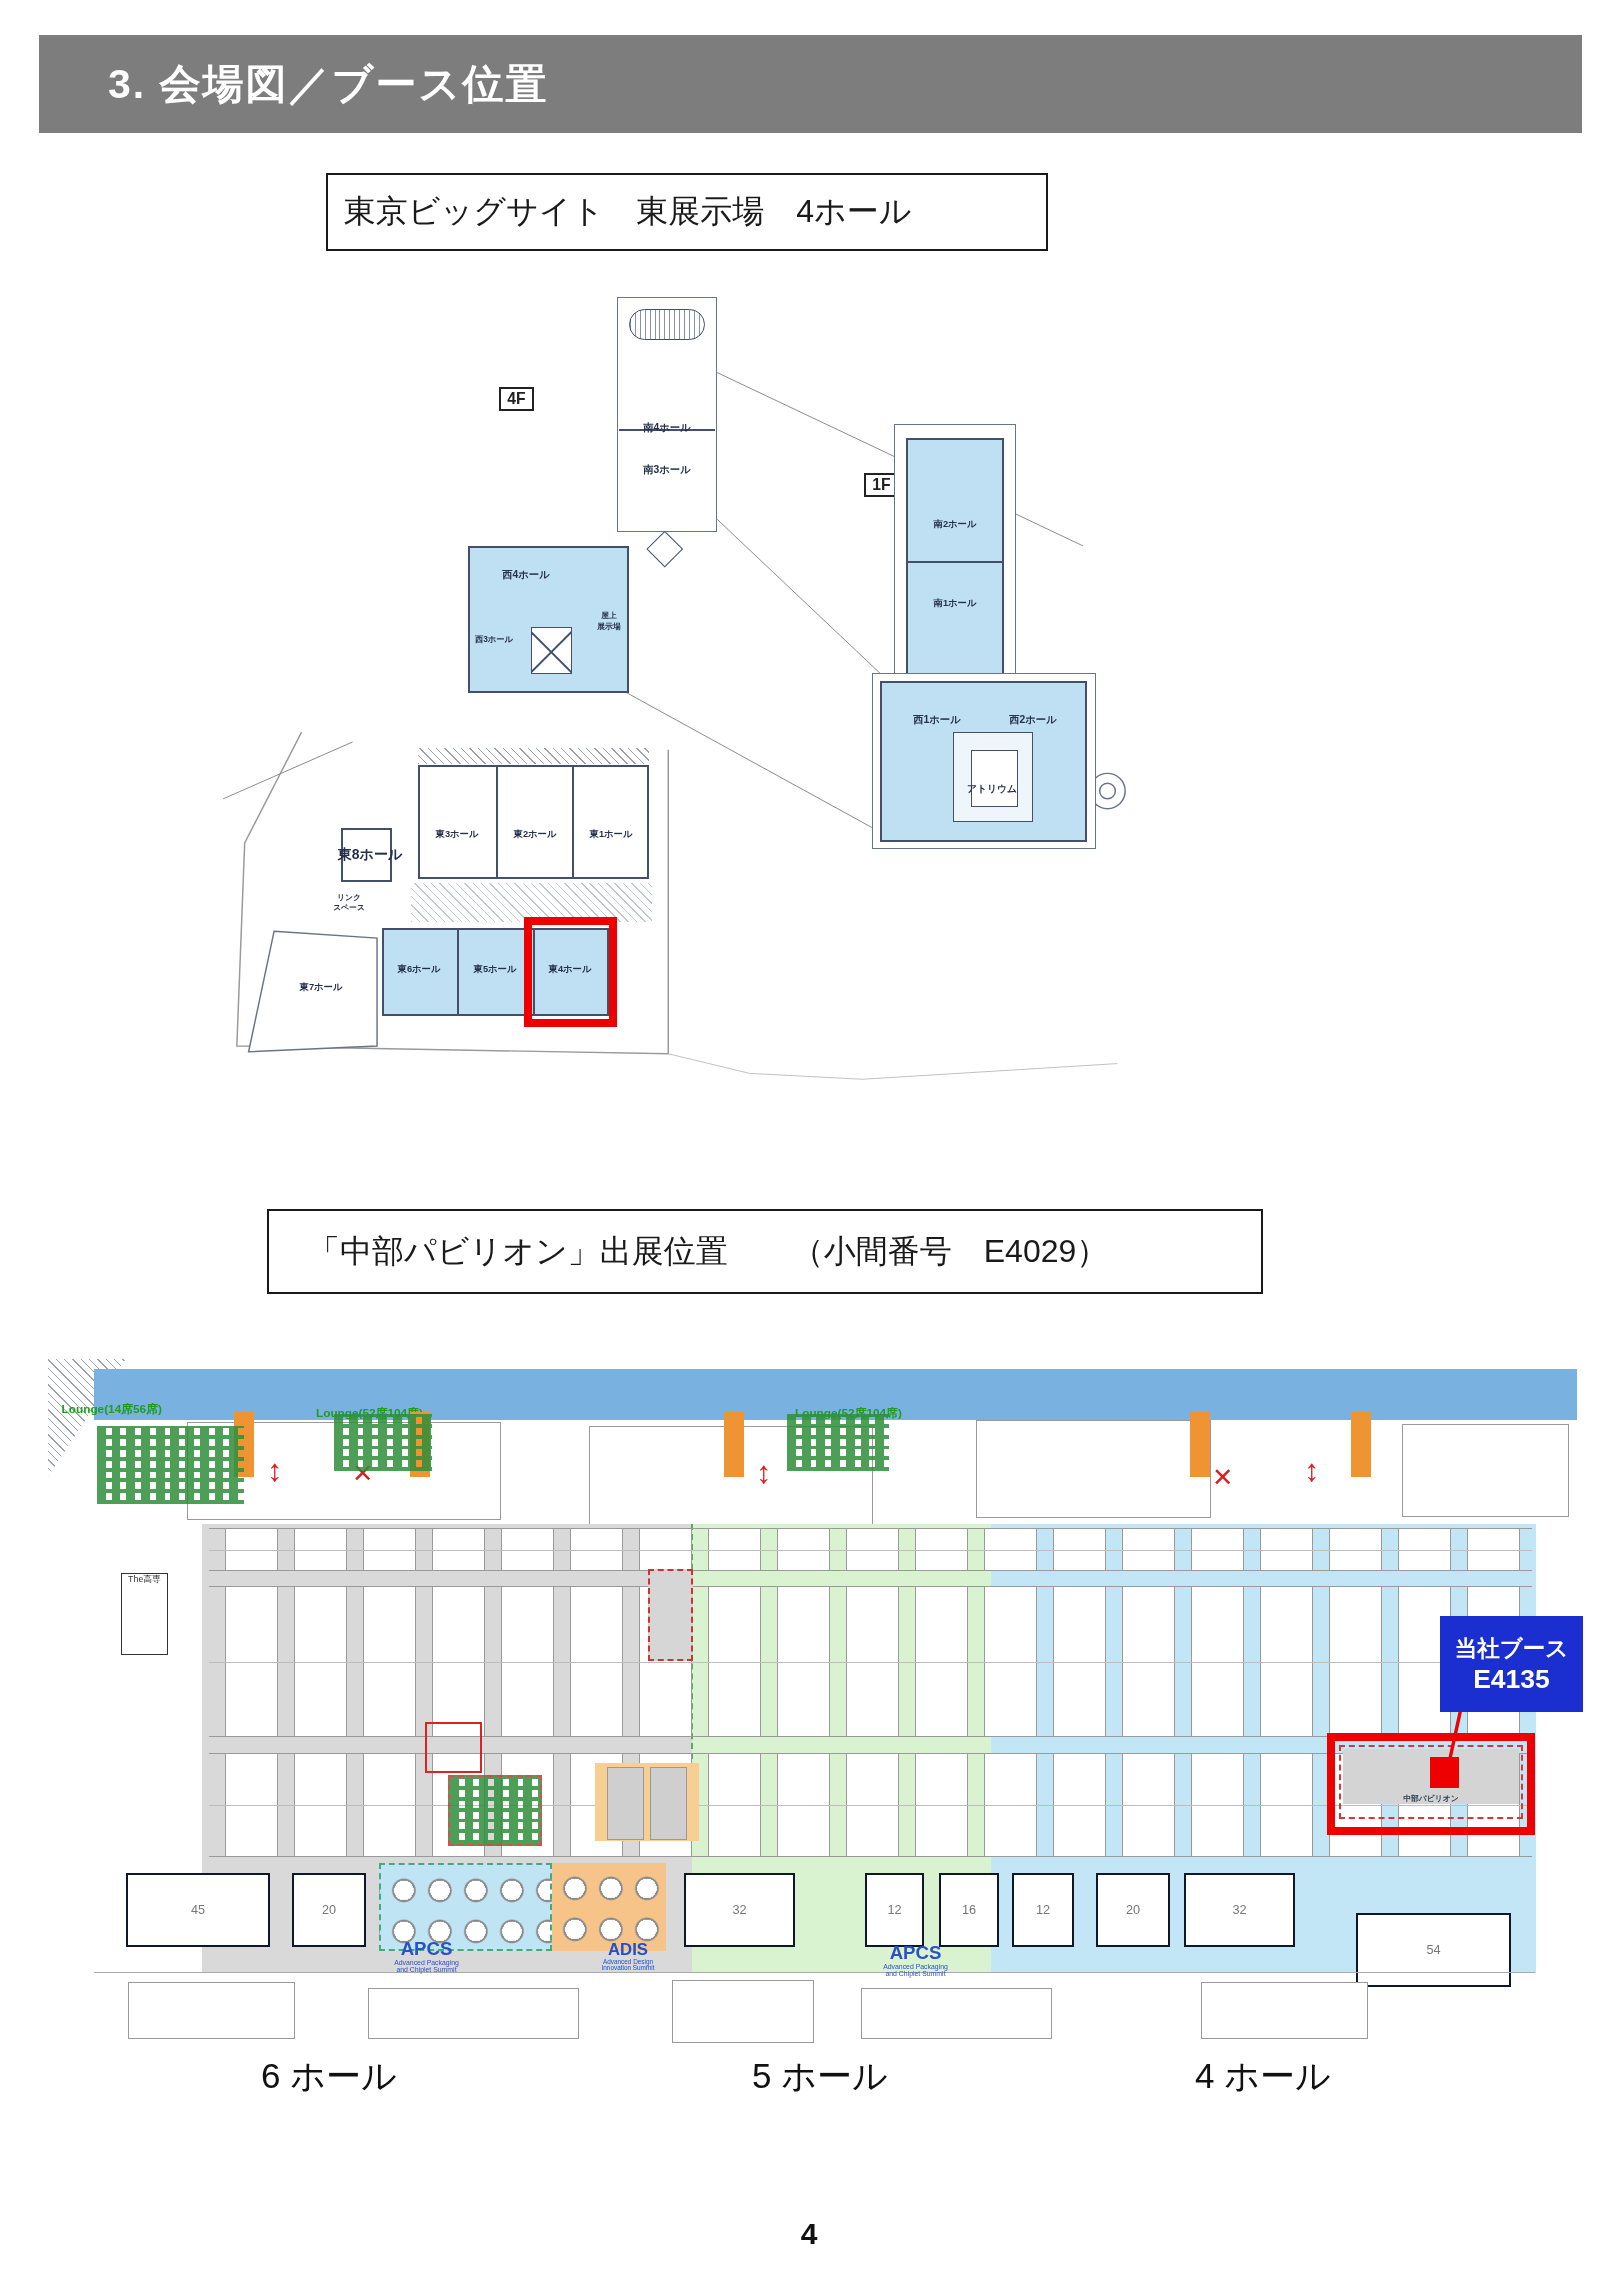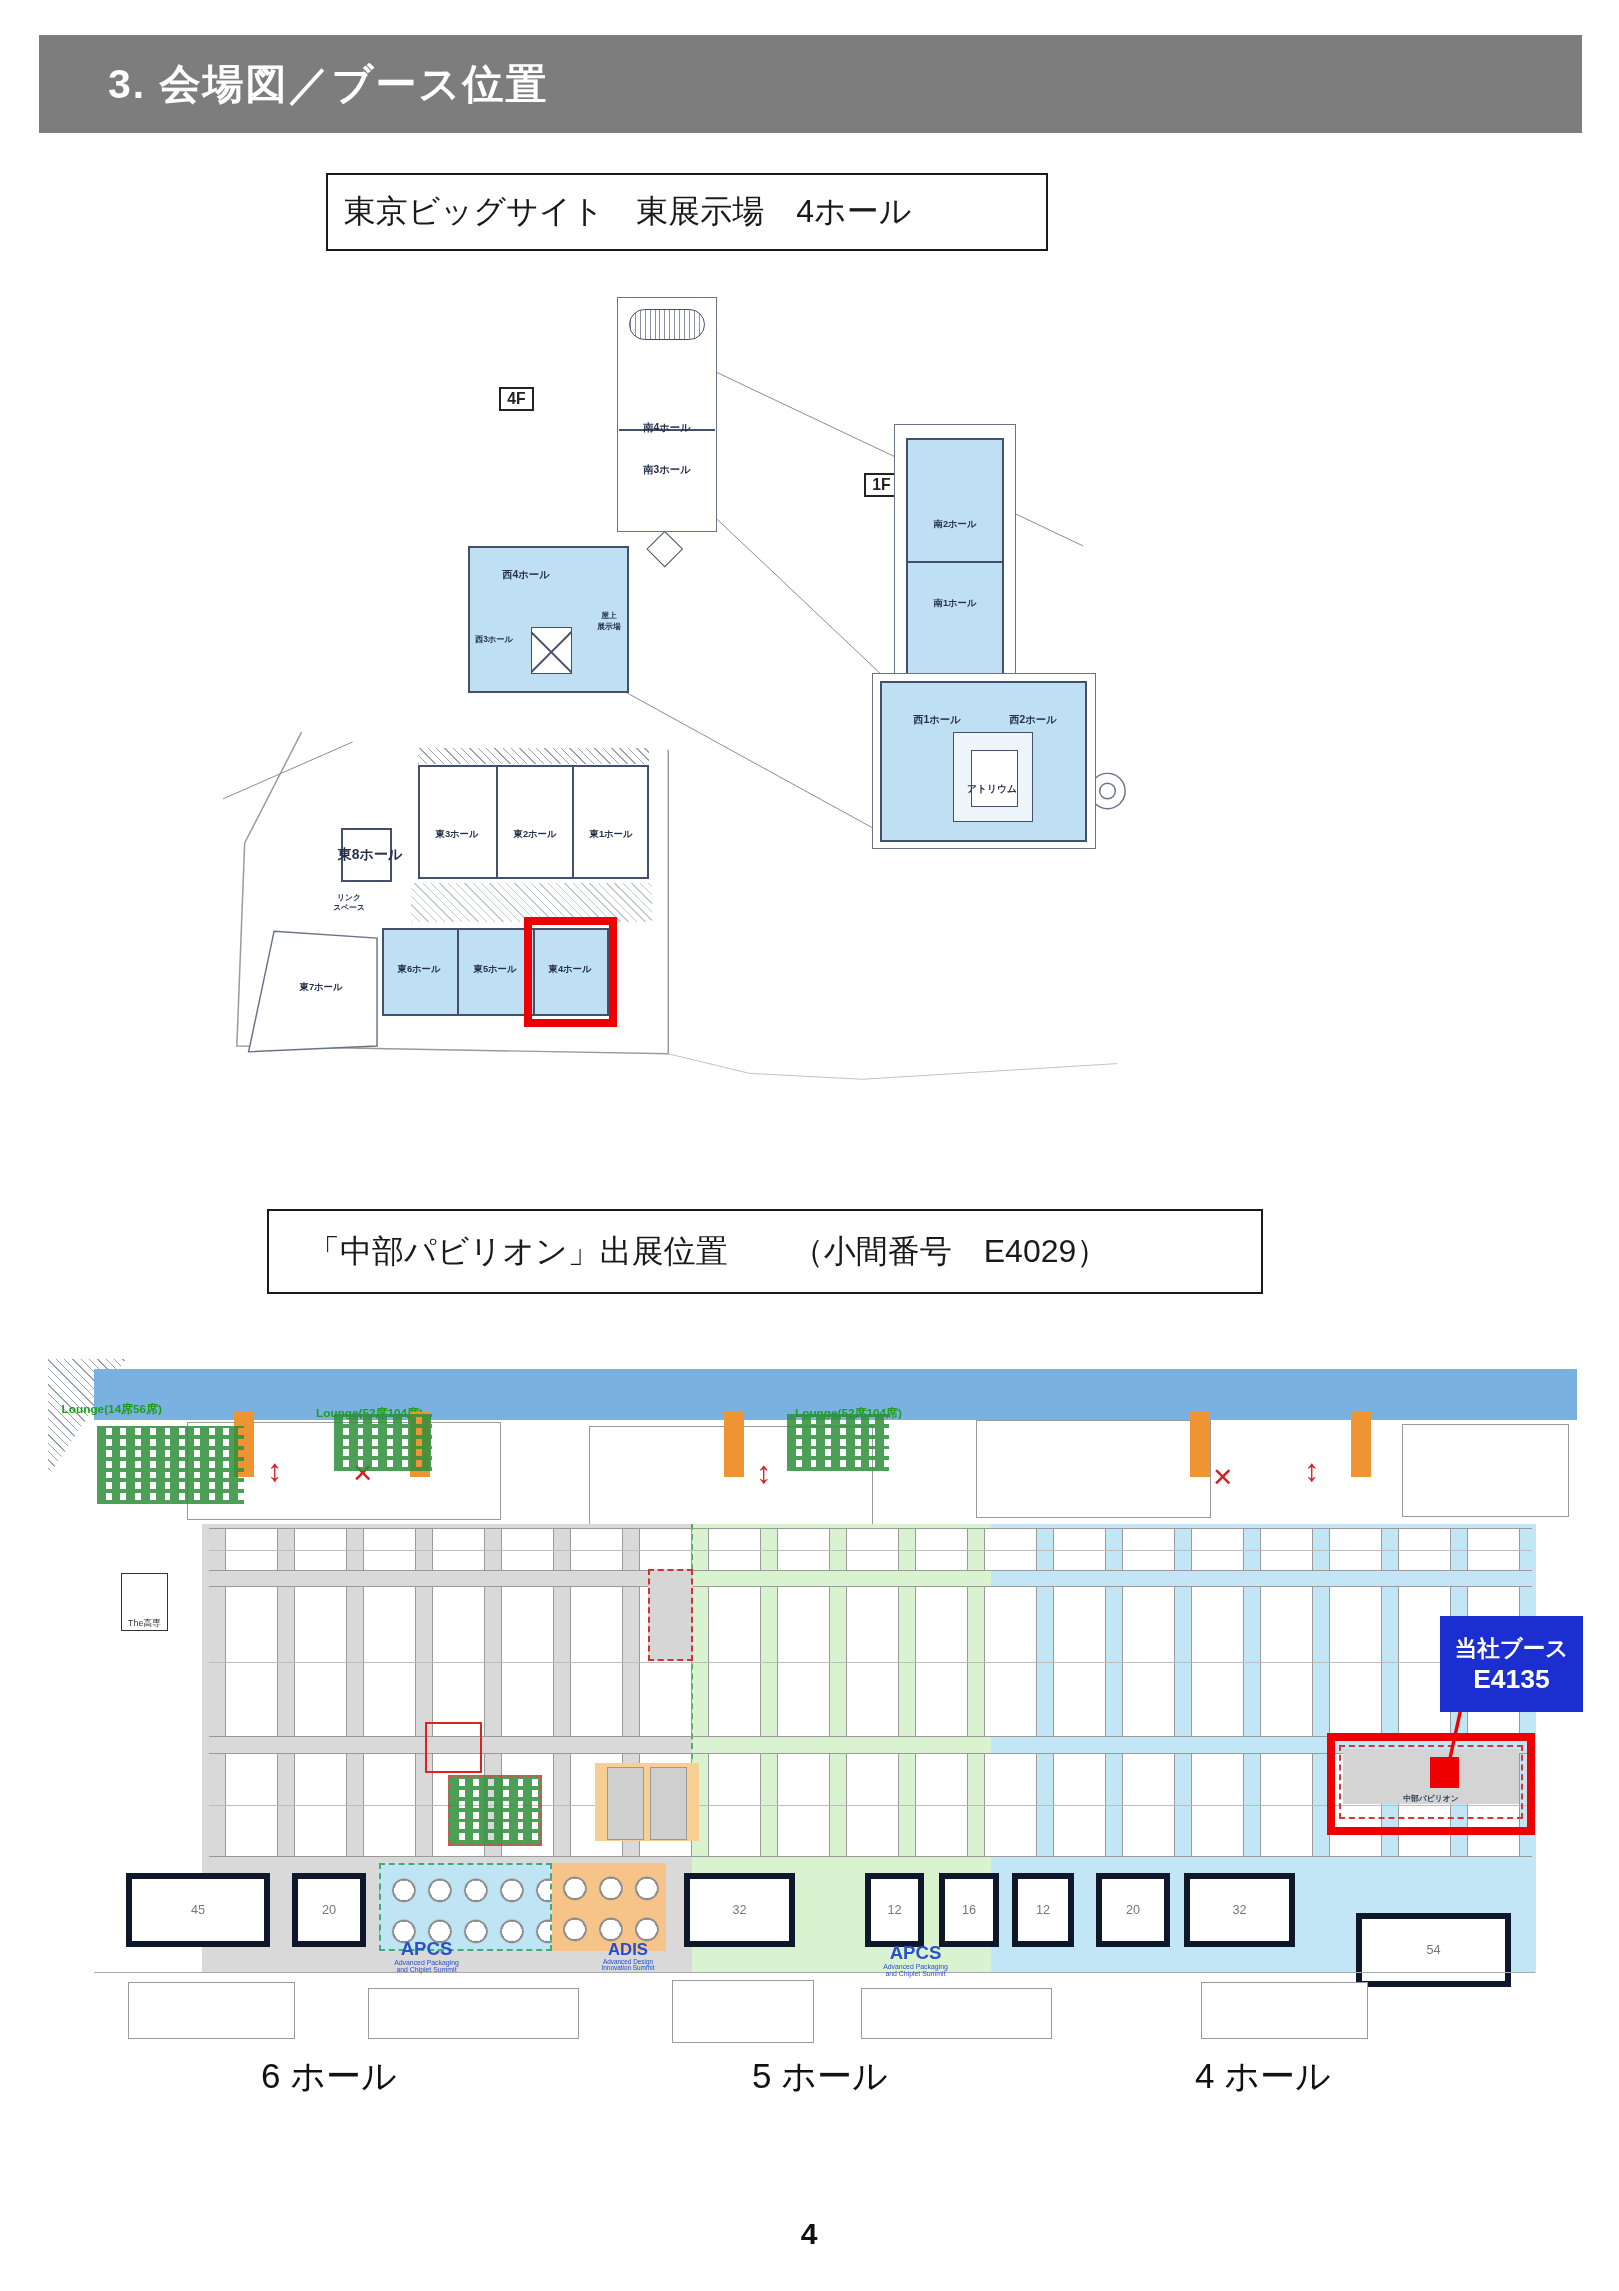--- a/index.html
+++ b/index.html
@@ -42,21 +42,21 @@
   .booths::after{content:"";position:absolute;left:0;right:0;top:50%;height:1px;background:#bdbdbd;}
   .seats{position:absolute;opacity:.85;
       background-image:repeating-linear-gradient(0deg,#2f8f3c 0 3.9px,rgba(0,0,0,0) 3.9px 10.8px),
                        repeating-linear-gradient(90deg,#2f8f3c 0 8.8px,rgba(0,0,0,0) 8.8px 14.7px);}
   .tables{background-image:radial-gradient(circle,#ffffff 9.8px,#8a8a8a 9.8px 11.3px,rgba(0,0,0,0) 12.3px);
       background-size:36px 41px;background-position:4.9px 4.9px;}
   .pillar{position:absolute;width:19.6px;height:65px;background:#ef9433;}
   .room{position:absolute;border:1.2px solid #9a9a9a;background:#fff;box-sizing:border-box;}
   .glabel{position:absolute;color:#1e9e1e;font-weight:bold;font-size:11.8px;white-space:nowrap;}
   .redmark{position:absolute;color:#d82020;font-weight:bold;line-height:1;}
-  .bigbooth{position:absolute;background:#fff;border:6px solid #0f172a;box-sizing:border-box;
+  .bigbooth{position:absolute;background:#fff;border:2px solid #0f172a;box-sizing:border-box;
       display:flex;align-items:center;justify-content:center;font-size:12.7px;color:#777;}
   #callout{position:absolute;left:1400px;top:261px;width:143px;height:96px;background:#1b2ed0;z-index:8;
       display:flex;flex-direction:column;align-items:center;justify-content:center;color:#fff;font-weight:bold;}
   #callout .l1{font-size:22.5px;}
   #callout .l2{font-size:26.5px;}
   .logo{position:absolute;text-align:center;line-height:1.05;}
   .logo .nm{font-weight:bold;}
   
   .hall-label{position:absolute;top:2053px;width:216px;text-align:center;font-size:35px;color:#111;}
   #page-number{position:absolute;left:765px;top:2217px;width:88px;text-align:center;
@@ -182,22 +182,22 @@
 
     <div class="zone" style="left:162px;top:169px;width:490px;height:449px;background:#d9d9d9;"></div>
     <div class="zone" style="left:652px;top:169px;width:299px;height:449px;background:#d9f2cf;"></div>
     <div class="zone" style="left:951px;top:169px;width:545px;height:449px;background:#c3e6f6;"></div>
     <div class="abs" style="left:651px;top:169px;width:0;height:245px;border-left:2px dashed #55aa66;"></div>
 
     <div class="booths" style="left:169px;top:173px;width:1323px;height:41px;"></div>
     <div class="booths" style="left:169px;top:231px;width:1323px;height:149px;"></div>
     <div class="booths" style="left:169px;top:398px;width:1323px;height:102px;"></div>
 
-    <div class="abs" style="left:81px;top:218px;width:47px;height:58px;background:#fff;border:1.5px solid #333;box-sizing:border-box;
-         display:flex;align-items:flex-end;justify-content:center;font-size:8.8px;color:#333;">
+    <div class="abs" style="left:81px;top:218px;width:47px;height:82px;background:#fff;border:1.5px solid #333;box-sizing:border-box;
+         display:flex;align-items:flex-start;justify-content:center;font-size:8.8px;color:#333;">
       <span>The高専</span>
     </div>
     <div class="abs" style="left:608px;top:214px;width:45px;height:92px;background:#d6d6d6;border:2px dashed #cc3333;box-sizing:border-box;"></div>
     <div class="abs" style="left:385px;top:367px;width:57px;height:51px;border:2.9px solid #dd2222;box-sizing:border-box;"></div>
     <div class="abs seats" style="left:408px;top:420px;width:94px;height:71px;border:2px dashed #cc3333;box-sizing:border-box;"></div>
     <div class="abs" style="left:555px;top:408px;width:104px;height:78px;background:#f8cf92;"></div>
     <div class="abs" style="left:567px;top:412px;width:35px;height:71px;background:#cfcfcf;border:1px solid #999;"></div>
     <div class="abs" style="left:610px;top:412px;width:35px;height:71px;background:#cfcfcf;border:1px solid #999;"></div>
 
     <div class="abs tables" style="left:339px;top:508px;width:173px;height:88px;background-color:#bfe4f3;border:2px dashed #44aa77;box-sizing:border-box;"></div>

